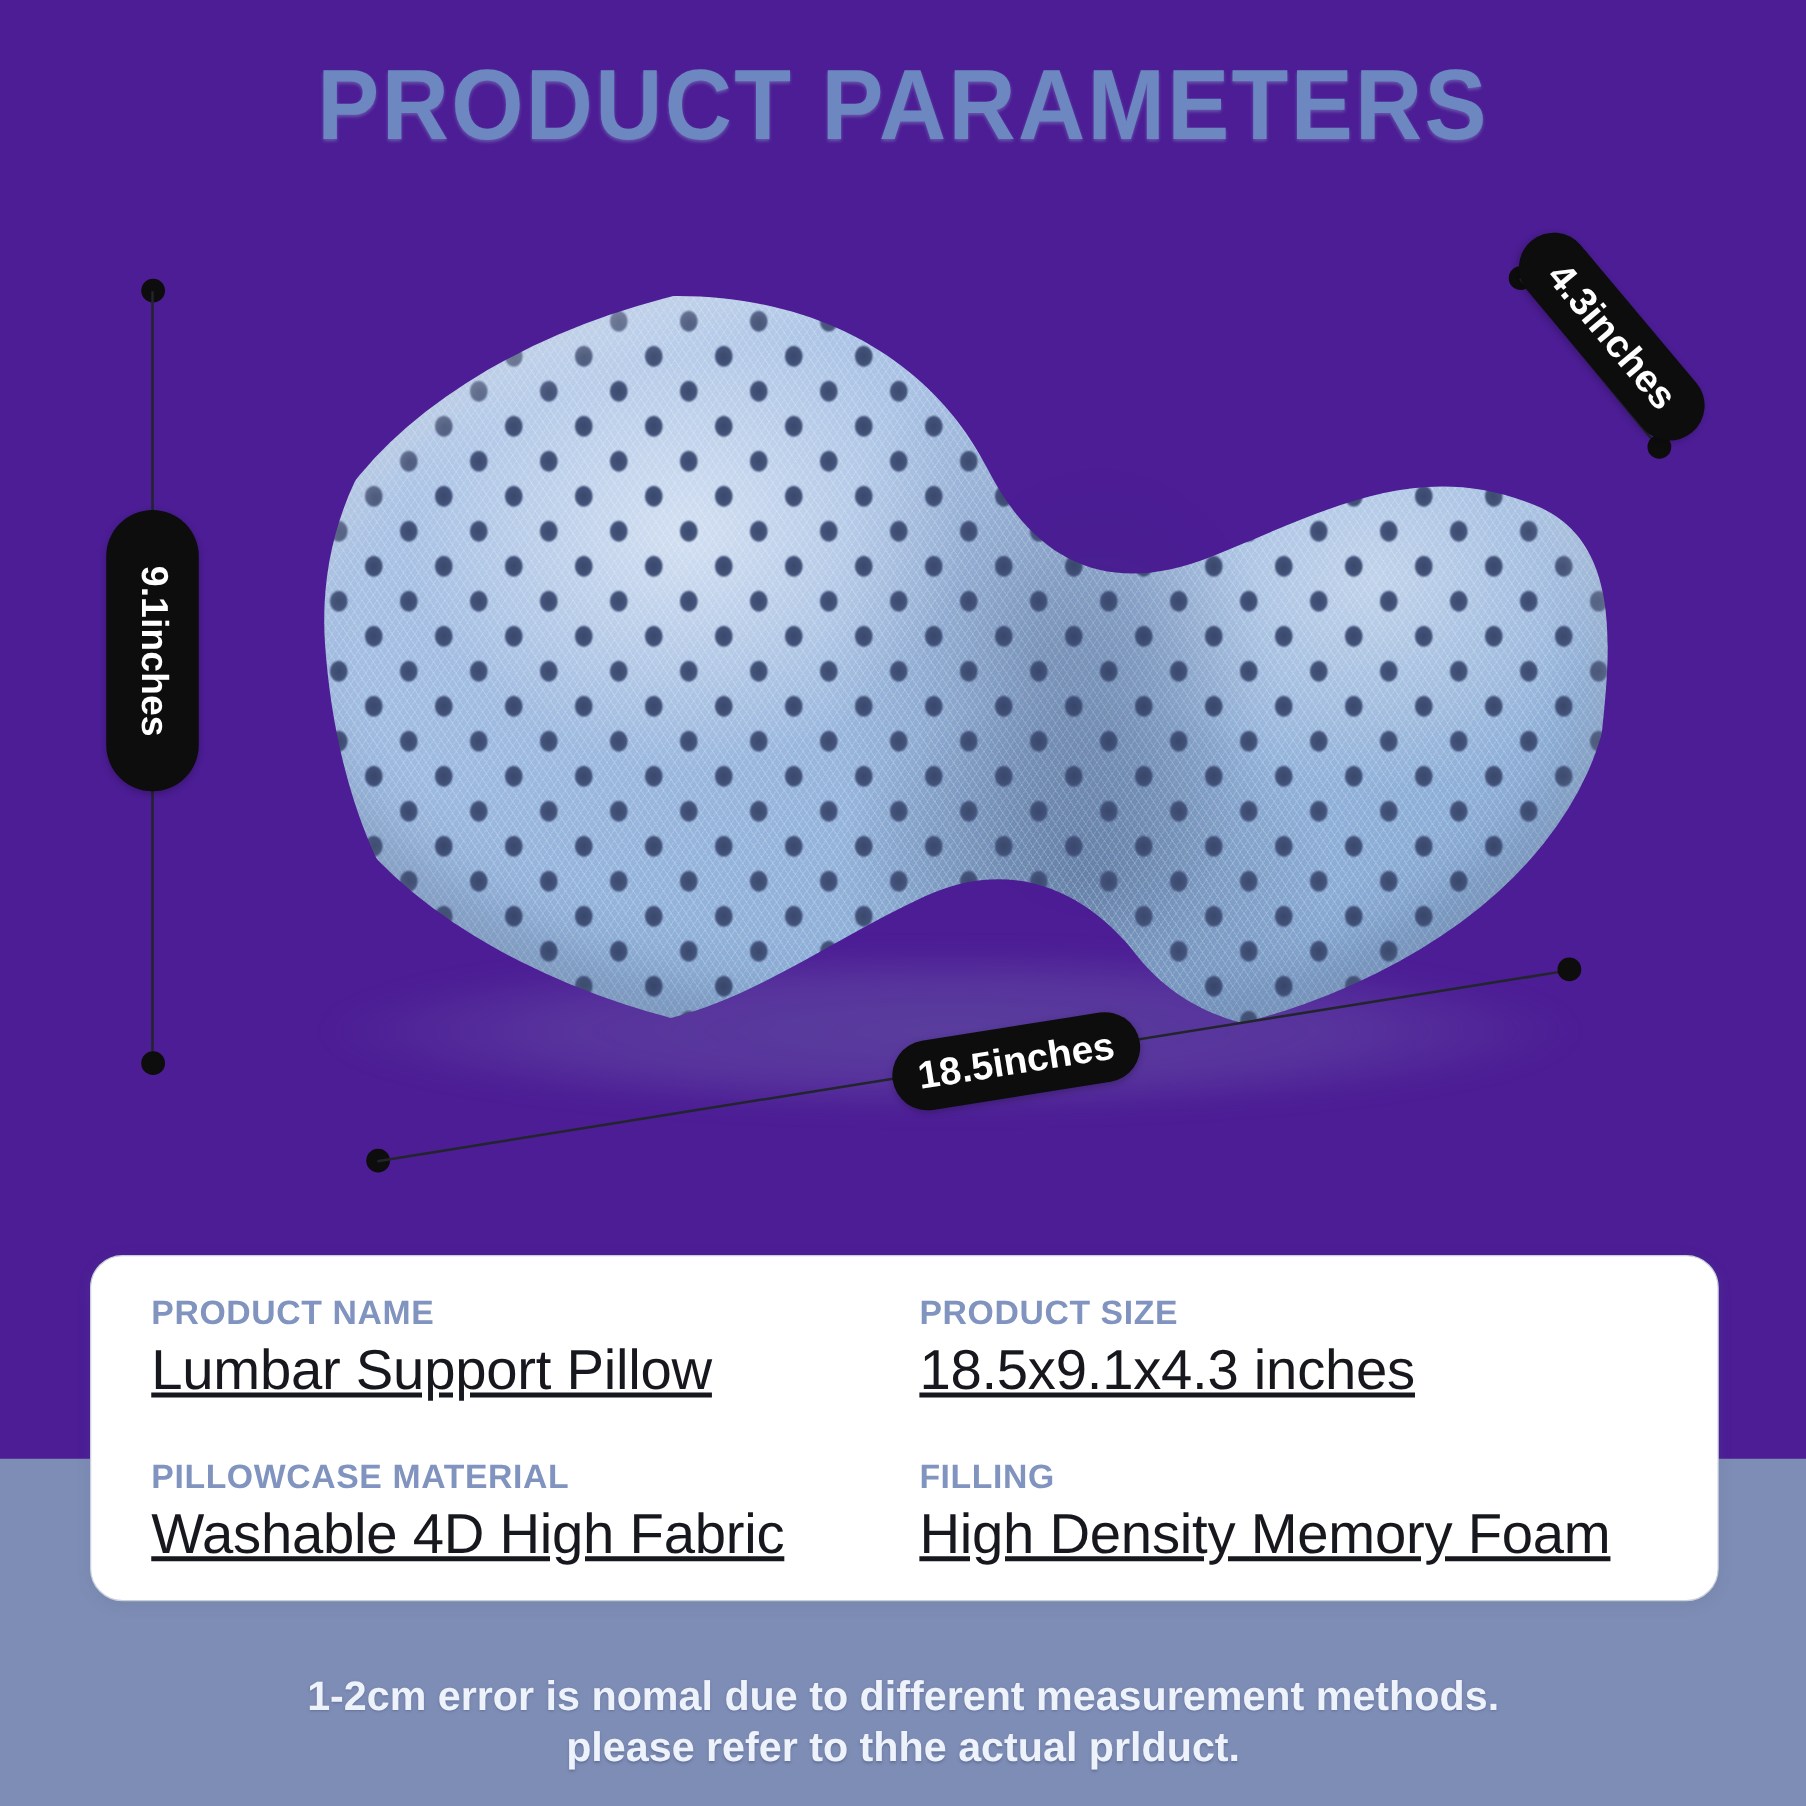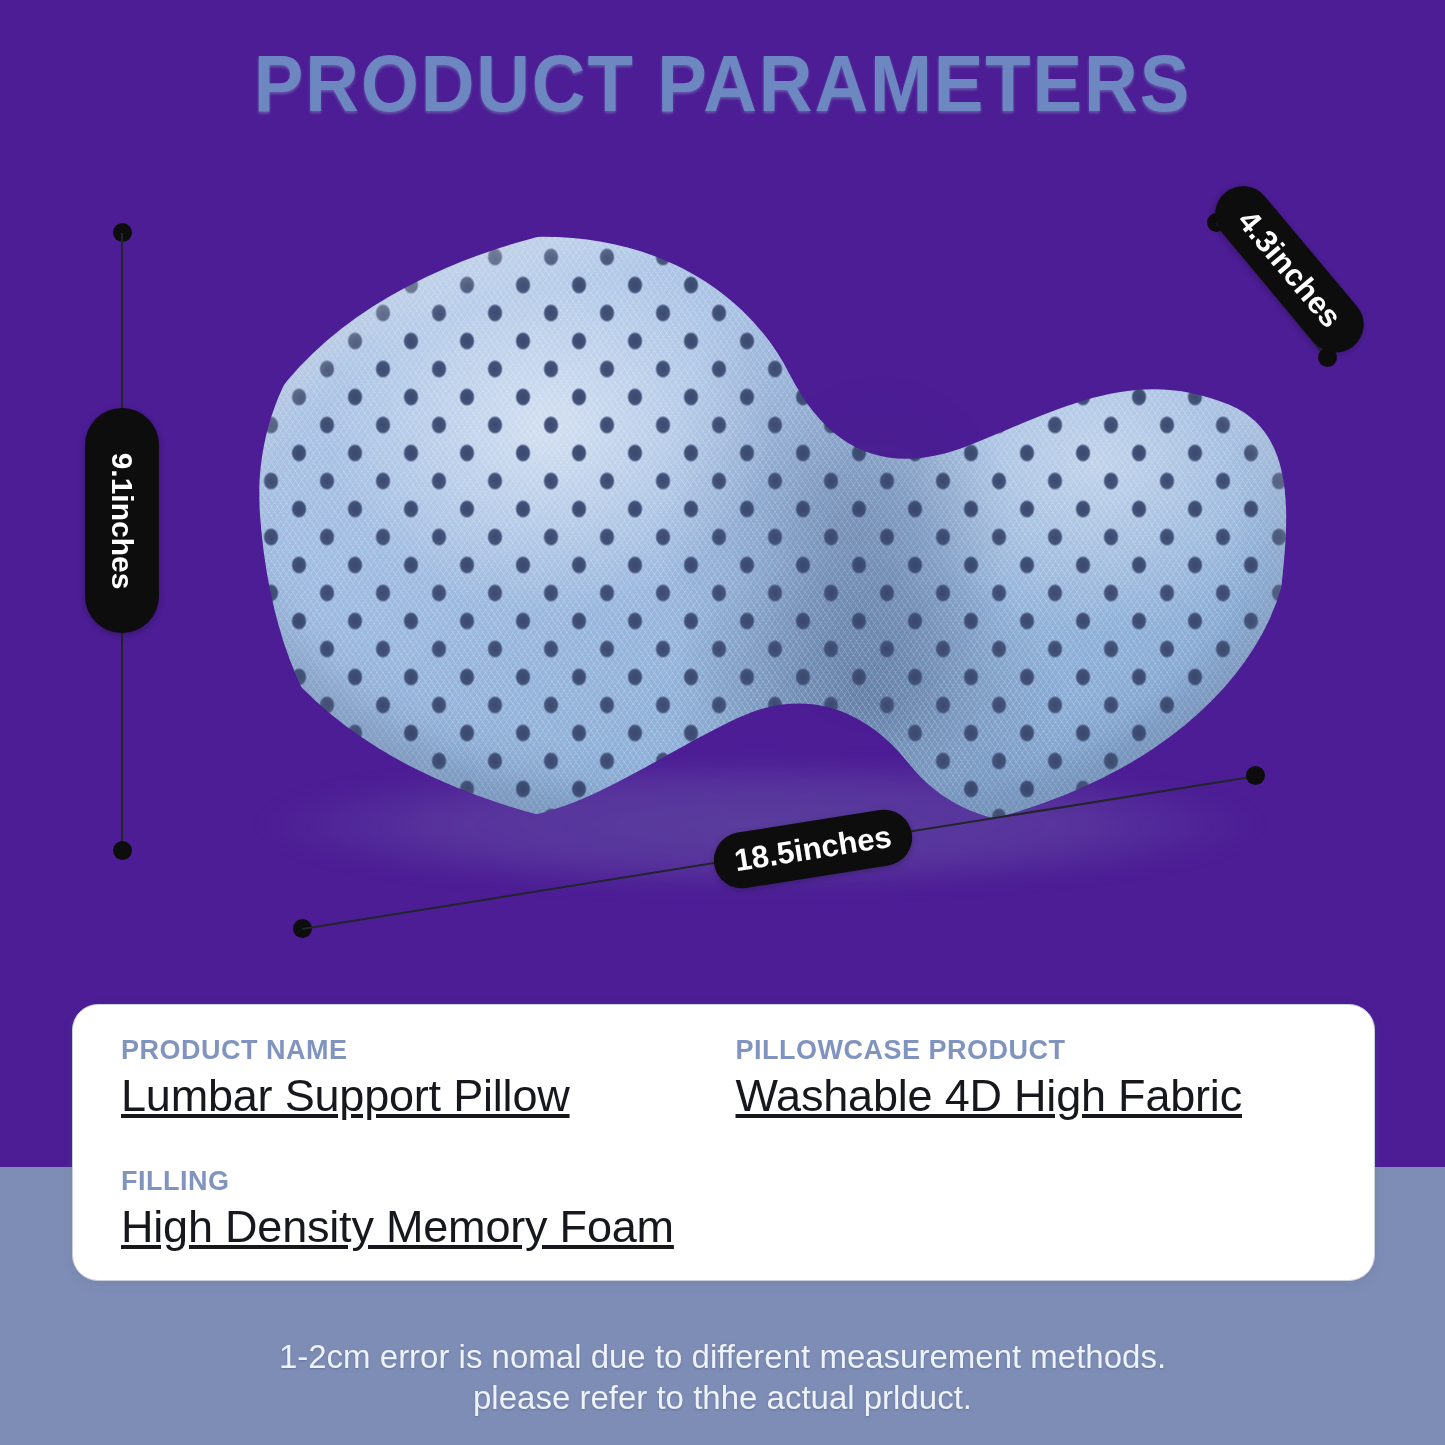--- a/index.html
+++ b/index.html
@@ -211,21 +211,21 @@
     left: 0; top: 1336px;
     width: 1445px;
     text-align: center;
     font-family: "Liberation Sans Narrow", "Liberation Sans", sans-serif;
     font-size: 33px;
     font-weight: 400;
     color: #eef2fa;
     line-height: 1.25;
     text-shadow: 0 1px 2px rgba(70,88,130,.5);
   }
-  #footer-note .note-line { display: block; }
+  #footer-note .note-line { display: block; font-weight: bold; }
 </style>
 </head>
 <body>
 
 <div id="page">
 
   <div id="bottom-band"></div>
 
   <div id="title">PRODUCT PARAMETERS</div>
 
@@ -258,23 +258,27 @@
     <span class="pill-text">4.3inches</span>
   </div>
 
   <div id="spec-card">
 
     <div class="spec-cell">
       <div class="spec-label">PRODUCT NAME</div>
       <div class="spec-value">Lumbar Support Pillow</div>
     </div>
 
-
-    <div class="spec-cell">
-      <div class="spec-label">PILLOWCASE PRODUCT</div>
+    <div class="spec-cell">
+      <div class="spec-label">PRODUCT SIZE</div>
+      <div class="spec-value">18.5x9.1x4.3 inches</div>
+    </div>
+
+    <div class="spec-cell">
+      <div class="spec-label">PILLOWCASE MATERIAL</div>
       <div class="spec-value">Washable 4D High Fabric</div>
     </div>
 
     <div class="spec-cell">
       <div class="spec-label">FILLING</div>
       <div class="spec-value">High Density Memory Foam</div>
     </div>
 
   </div>
 

